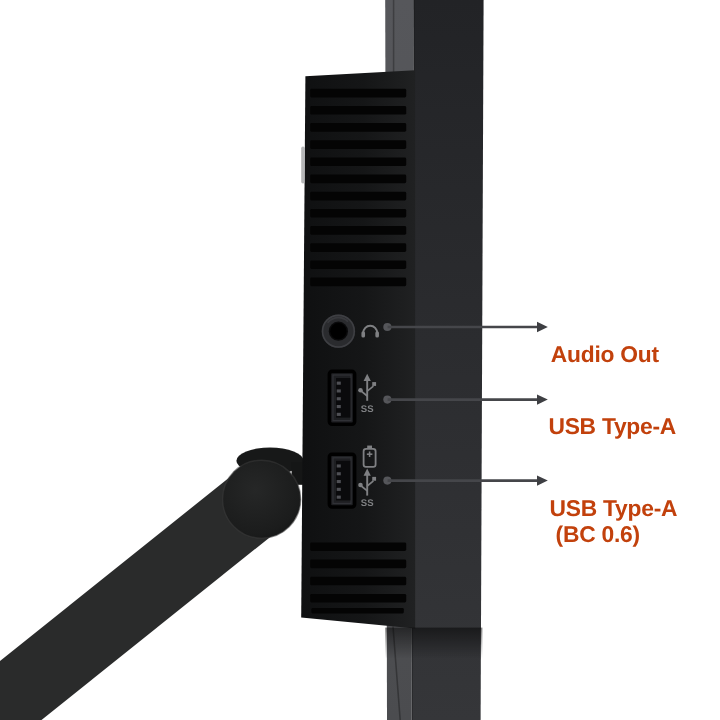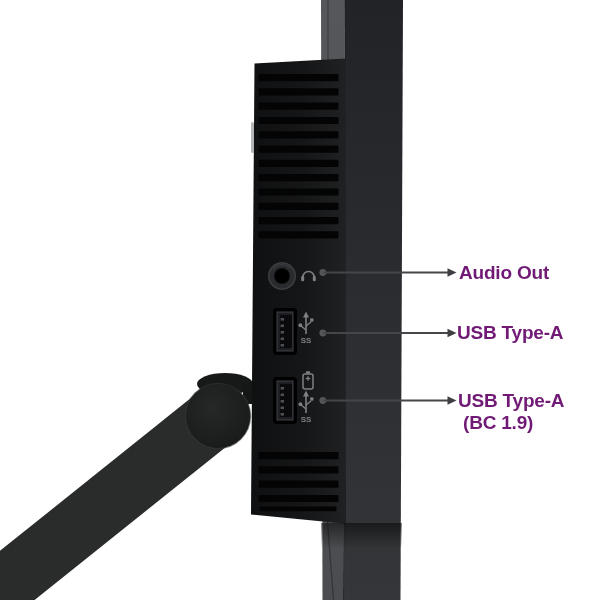--- a/index.html
+++ b/index.html
@@ -6,23 +6,24 @@
   .stage{
     position:relative;width:600px;height:600px;background:#ffffff;overflow:hidden;
     font-family:"Liberation Sans","DejaVu Sans",sans-serif;
   }
   .stage svg{position:absolute;left:0;top:0;}
   .callout-label{
     position:absolute;
     font-size:19px;
     line-height:22px;
     font-weight:700;
-    color:#701a75;
+    color:#c2410c;
     letter-spacing:-0.2px;
     white-space:nowrap;
+    margin-top:24px;
   }
   .callout-label .sub{display:block;padding-left:5px;}
 </style>
 </head>
 <body>
 
 <div class="stage">
 
   <svg width="600" height="600" viewBox="0 0 600 600">
     <defs>
@@ -182,16 +183,16 @@
       </g>
     </g>
   </svg>
 
   <div class="callout-label" style="left:459px;top:262px;">Audio Out</div>
 
   <div class="callout-label" style="left:457px;top:322px;">USB Type-A</div>
 
   <div class="callout-label" style="left:458px;top:390px;">
     <span>USB Type-A</span>
-    <span class="sub">(BC 1.9)</span>
+    <span class="sub">(BC 0.6)</span>
   </div>
 
 </div>
 
 </body></html>

